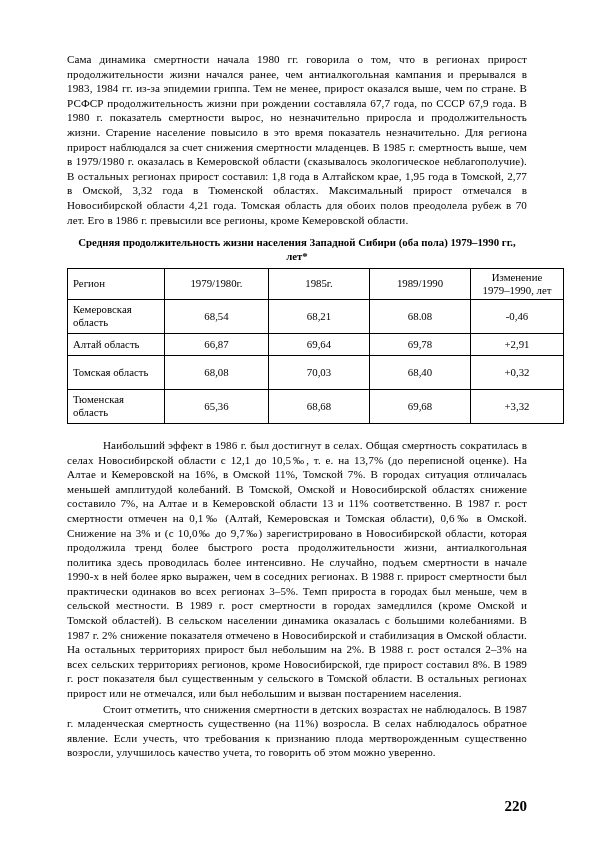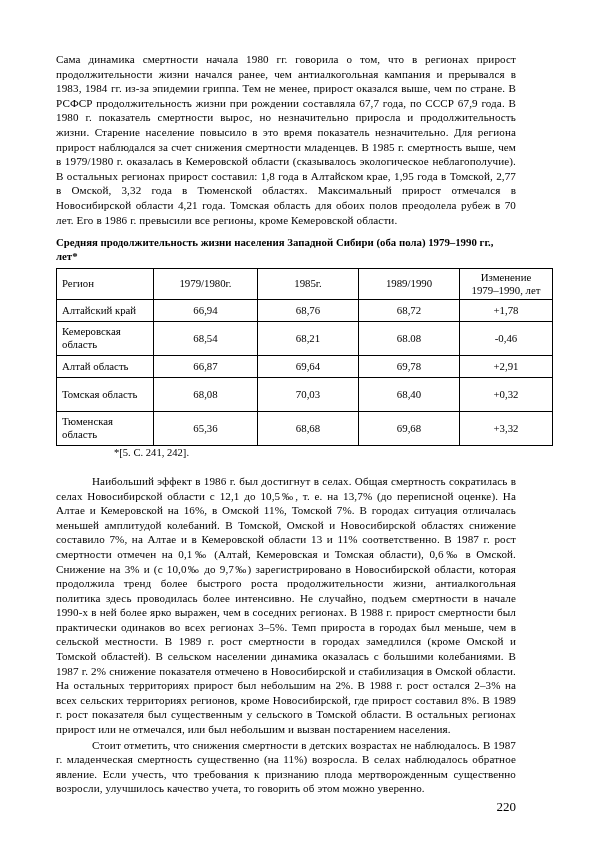--- a/index.html
+++ b/index.html
@@ -10,21 +10,21 @@
   body {
     width: 600px;
     height: 849px;
     font-family: "Liberation Serif", "DejaVu Serif", serif;
     color: #000000;
     position: relative;
     overflow: hidden;
   }
   .page {
     position: absolute;
-    left: 4px;
+    left: 15px;
     top: 0;
     width: 564px;
     height: 849px;
     box-sizing: border-box;
     padding: 52px 52px 0 52px;
   }
   p.body-par {
     margin: 0;
     font-size: 11.1px;
     line-height: 14.6px;
@@ -41,20 +41,21 @@
     margin: 0;
     font-size: 10.6px;
     font-style: italic;
     text-align: right;
     line-height: 14px;
   }
   .table-caption {
     margin: 0;
     font-size: 10.8px;
     font-weight: bold;
+    text-align: center;
     line-height: 14.2px;
   }
   .gap-before-table { height: 4px; }
 
   table.data-table {
     border-collapse: collapse;
     width: 496px;
     table-layout: fixed;
     margin: 0;
   }
@@ -93,23 +94,24 @@
     line-height: 14px;
     padding-left: 58px;
   }
   .gap-after-footnote { height: 14px; }
   .gap-after-par2 { height: 1px; }
 
   .page-number {
     position: absolute;
     right: 52px;
     bottom: 36px;
-    font-size: 13px;
+    font-size: 15px;
     line-height: 13px;
     text-align: right;
+    font-weight: bold;
   }
 </style>
 </head>
 <body>
 
 <div class="page">
 
   <p class="body-par">Сама динамика смертности начала 1980 гг. говорила о том, что в регионах прирост продолжительности жизни начался ранее, чем антиалкогольная кампания и прерывался в 1983, 1984 гг. из-за эпидемии гриппа. Тем не менее, прирост оказался выше, чем по стране. В РСФСР продолжительность жизни при рождении составляла 67,7 года, по СССР 67,9 года. В 1980 г. показатель смертности вырос, но незначительно приросла и продолжительность жизни. Старение население повысило в это время показатель незначительно. Для региона прирост наблюдался за счет снижения смертности младенцев. В 1985 г. смертность выше, чем в 1979/1980 г. оказалась в Кемеровской области (сказывалось экологическое неблагополучие). В остальных регионах прирост составил: 1,8 года в Алтайском крае, 1,95 года в Томской, 2,77 в Омской, 3,32 года в Тюменской областях. Максимальный прирост отмечался в Новосибирской области 4,21 года.  Томская область для обоих полов преодолела рубеж в 70 лет. Его в 1986 г. превысили все регионы, кроме Кемеровской области.</p>
 
   <div class="gap-after-par1"></div>
@@ -133,27 +135,20 @@
         <th>1979/1980г.</th>
         <th>1985г.</th>
         <th>1989/1990</th>
         <th>
           <span>Изменение</span><br>
           <span>1979–1990, лет</span>
         </th>
       </tr>
     </thead>
     <tbody>
-      <tr class="r-single">
-        <td class="region-cell">Алтайский край</td>
-        <td class="num">66,94</td>
-        <td class="num">68,76</td>
-        <td class="num">68,72</td>
-        <td class="num">+1,78</td>
-      </tr>
       <tr class="r-double">
         <td class="region-cell">Кемеровская область</td>
         <td class="num">68,54</td>
         <td class="num">68,21</td>
         <td class="num">68.08</td>
         <td class="num">-0,46</td>
       </tr>
       <tr class="r-single">
         <td class="region-cell">Алтай область</td>
         <td class="num">66,87</td>
@@ -171,21 +166,20 @@
       <tr class="r-double">
         <td class="region-cell">Тюменская область</td>
         <td class="num">65,36</td>
         <td class="num">68,68</td>
         <td class="num">69,68</td>
         <td class="num">+3,32</td>
       </tr>
     </tbody>
   </table>
 
-  <p class="footnote">*[5. С. 241, 242].</p>
 
   <div class="gap-after-footnote"></div>
 
   <p class="body-par indented">Наибольший эффект в 1986 г. был достигнут в селах. Общая смертность сократилась в селах Новосибирской области с 12,1 до 10,5‰, т. е. на 13,7% (до переписной оценке). На Алтае и Кемеровской на 16%, в Омской 11%, Томской 7%. В городах ситуация отличалась меньшей амплитудой колебаний. В Томской, Омской и Новосибирской областях снижение составило 7%, на Алтае и в Кемеровской области 13 и 11% соответственно. В 1987 г. рост смертности отмечен  на 0,1‰ (Алтай, Кемеровская и Томская области), 0,6‰ в Омской. Снижение на 3% и (с 10,0‰ до 9,7‰) зарегистрировано в Новосибирской области, которая продолжила тренд более быстрого роста продолжительности жизни, антиалкогольная политика здесь проводилась более интенсивно. Не случайно, подъем смертности в начале 1990-х в ней более ярко выражен, чем в соседних регионах. В 1988 г. прирост смертности был практически одинаков во всех регионах 3–5%. Темп прироста в городах был меньше, чем в сельской местности. В 1989 г. рост смертности в городах замедлился (кроме Омской и Томской областей). В сельском населении динамика оказалась с большими колебаниями. В 1987 г. 2% снижение показателя отмечено в Новосибирской и стабилизация в Омской области. На остальных территориях прирост был небольшим на 2%. В 1988 г. рост остался 2–3% на всех сельских территориях регионов, кроме Новосибирской, где прирост составил 8%. В 1989 г. рост показателя был существенным у сельского в Томской области. В остальных регионах прирост или не отмечался, или был небольшим и вызван постарением населения.</p>
 
   <div class="gap-after-par2"></div>
 
   <p class="body-par indented">Стоит отметить, что снижения смертности в детских возрастах не наблюдалось. В 1987 г. младенческая смертность существенно (на 11%) возросла. В селах наблюдалось обратное явление. Если учесть, что требования к признанию плода мертворожденным существенно возросли, улучшилось качество учета, то говорить об этом можно уверенно.</p>
 
   <div class="page-number">220</div>

